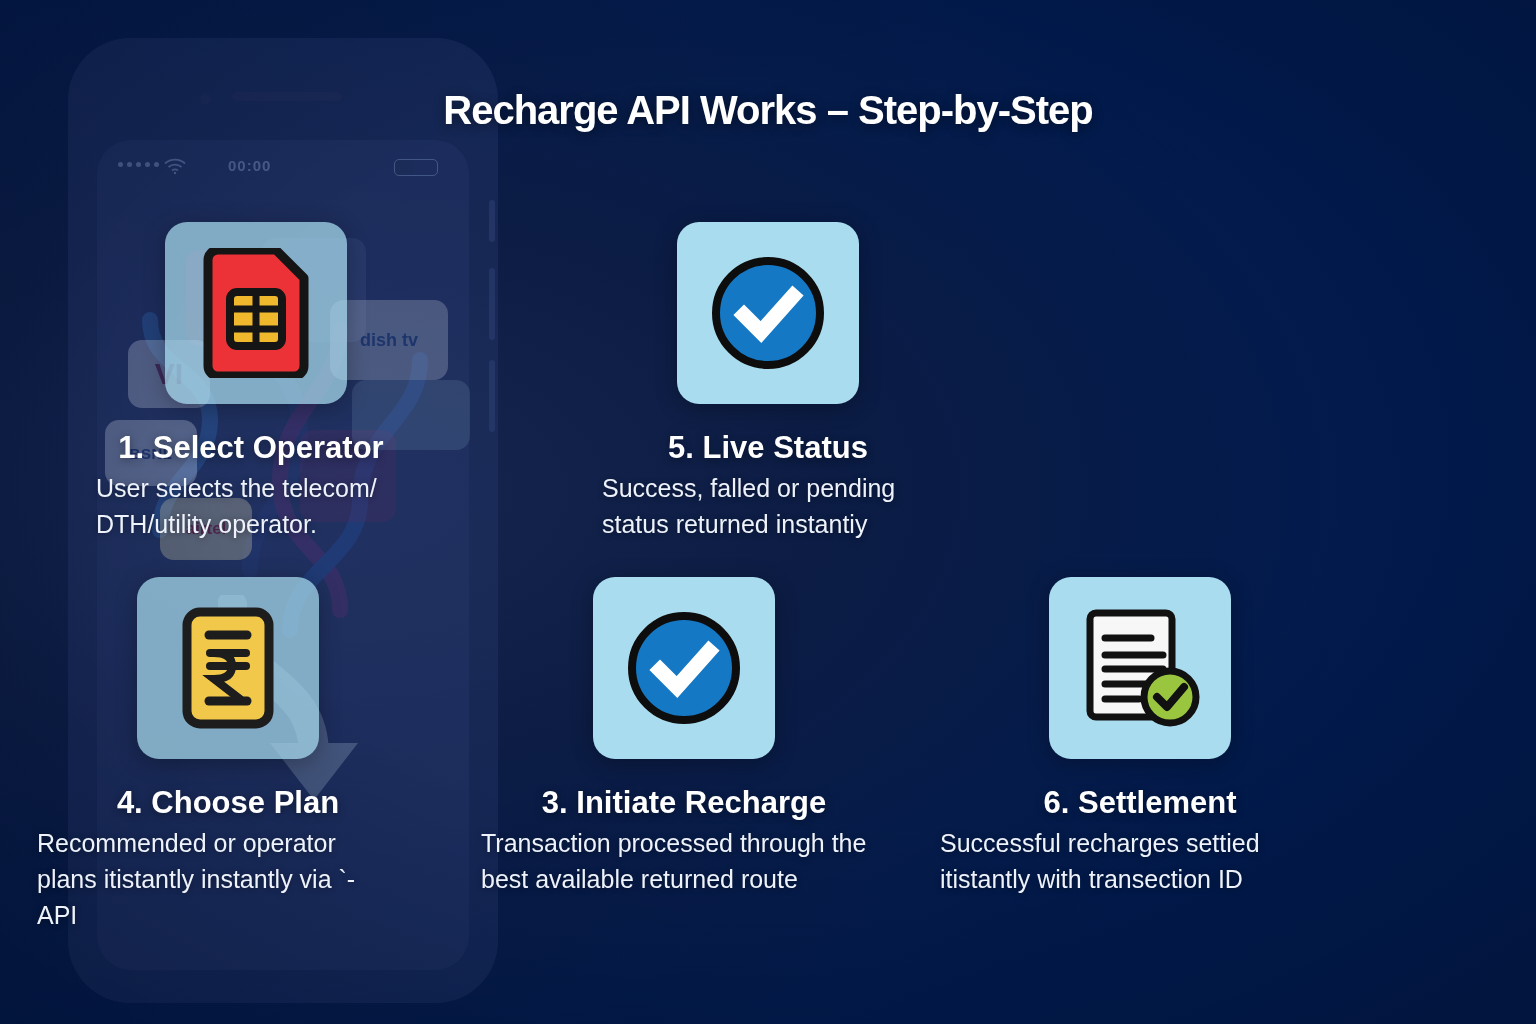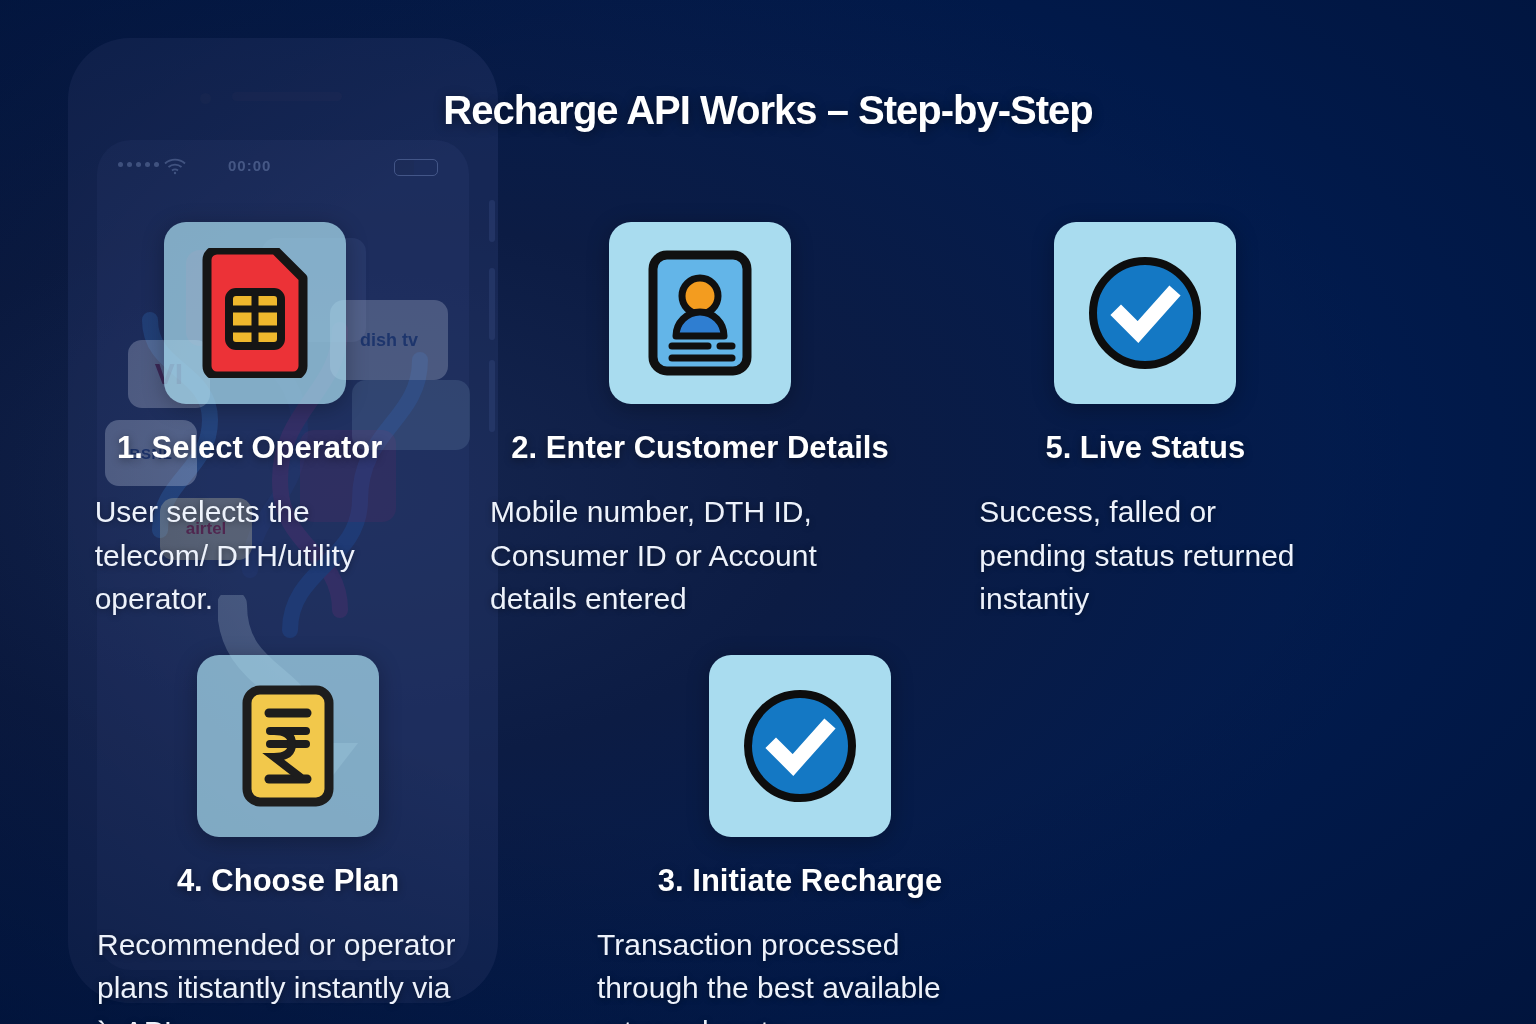--- a/index.html
+++ b/index.html
@@ -203,21 +203,20 @@
   .grid {
     position: absolute;
     top: 222px;
     left: 0;
     width: 1536px;
   }
 
   .row {
     display: flex;
     width: 1368px;
-    padding-left: 32px;
   }
   .row.bottom { margin-top: 34px; }
 
   .step {
     width: 512px;
     display: flex;
     flex-direction: column;
     align-items: center;
     position: relative;
   }
@@ -238,22 +237,22 @@
     margin-top: 26px;
     font-size: 31px;
     font-weight: 800;
     color: #ffffff;
     text-align: center;
     white-space: nowrap;
     text-shadow: 0 2px 8px rgba(0,0,0,.4);
   }
 
   .step-desc {
-    margin-top: 24px;
-    font-size: 30px;
+    margin-top: 4px;
+    font-size: 25px;
     line-height: 1.45;
     color: #edf2fb;
     text-align: left;
     width: 430px;
     text-shadow: 0 1px 6px rgba(0,0,0,.4);
   }
 
   
   .s1 .step-title { margin-left: -10px; }
   .s1 .step-desc  { width: 320px; margin-left: 0px; }
@@ -337,34 +336,20 @@
             <rect x="30" y="44" width="52" height="54" rx="7" fill="#efb82d" stroke="#151515" stroke-width="8"></rect>
             <line x1="56" y1="44" x2="56" y2="98" stroke="#151515" stroke-width="7"></line>
             <line x1="30" y1="61" x2="82" y2="61" stroke="#151515" stroke-width="7"></line>
             <line x1="30" y1="81" x2="82" y2="81" stroke="#151515" stroke-width="7"></line>
           </svg>
         </div>
         <div class="step-title">1. Select Operator</div>
         <div class="step-desc">User selects the telecom/ DTH/utility operator.</div>
       </div>
 
-      <div class="step s2">
-        <div class="icon-tile">
-          <svg width="108" height="130" viewBox="0 0 108 130">
-            <rect x="7" y="7" width="94" height="116" rx="14" fill="#63b5e8" stroke="#101010" stroke-width="9"></rect>
-            <circle cx="54" cy="48" r="18" fill="#f39c1f" stroke="#101010" stroke-width="7"></circle>
-            <path d="M30 88 a24 24 0 0 1 48 0 z" fill="#2f7ed1" stroke="#101010" stroke-width="7" stroke-linejoin="round"></path>
-            <line x1="26" y1="98" x2="62" y2="98" stroke="#101010" stroke-width="7" stroke-linecap="round"></line>
-            <line x1="74" y1="98" x2="86" y2="98" stroke="#101010" stroke-width="7" stroke-linecap="round"></line>
-            <line x1="26" y1="110" x2="86" y2="110" stroke="#101010" stroke-width="7" stroke-linecap="round"></line>
-          </svg>
-        </div>
-        <div class="step-title">2. Enter Customer Details</div>
-        <div class="step-desc">Mobile number, DTH ID, Consumer ID or Account details entered</div>
-      </div>
 
       <div class="step s5">
         <div class="icon-tile">
           <svg width="122" height="122" viewBox="0 0 122 122">
             <circle cx="61" cy="61" r="52" fill="#1478c4" stroke="#0d0d0d" stroke-width="8"></circle>
             <path d="M37 63 L54 80 L86 44" fill="none" stroke="#ffffff" stroke-width="15" stroke-linecap="square" stroke-linejoin="miter"></path>
           </svg>
         </div>
         <div class="step-title">5. Live Status</div>
         <div class="step-desc">Success, falled or pending status returned instantiy</div>
@@ -395,17 +380,35 @@
         <div class="icon-tile">
           <svg width="122" height="122" viewBox="0 0 122 122">
             <circle cx="61" cy="61" r="52" fill="#1478c4" stroke="#0d0d0d" stroke-width="8"></circle>
             <path d="M37 63 L54 80 L86 44" fill="none" stroke="#ffffff" stroke-width="15" stroke-linecap="square" stroke-linejoin="miter"></path>
           </svg>
         </div>
         <div class="step-title">3. Initiate Recharge</div>
         <div class="step-desc">Transaction processed  through the best available returned route</div>
       </div>
 
+      <div class="step s6">
+        <div class="icon-tile">
+          <svg width="126" height="126" viewBox="0 0 126 126">
+            <rect x="13" y="8" width="82" height="104" rx="6" fill="#f7f7f7" stroke="#111111" stroke-width="7"></rect>
+            <g stroke="#111111" stroke-width="7" stroke-linecap="round">
+              <line x1="28" y1="33" x2="74" y2="33"></line>
+              <line x1="28" y1="50" x2="86" y2="50"></line>
+              <line x1="28" y1="64" x2="86" y2="64"></line>
+              <line x1="28" y1="79" x2="74" y2="79"></line>
+              <line x1="28" y1="94" x2="62" y2="94"></line>
+            </g>
+            <circle cx="93" cy="92" r="26" fill="#9ac63f" stroke="#111111" stroke-width="7"></circle>
+            <path d="M80 92 L90 102 L107 82" fill="none" stroke="#111111" stroke-width="8" stroke-linecap="round" stroke-linejoin="round"></path>
+          </svg>
+        </div>
+        <div class="step-title">6. Settlement</div>
+        <div class="step-desc">Successful recharges settied itistantly with transection  ID</div>
+      </div>
 
     </div>
 
   </div>
 </div>
 
 </body></html>

